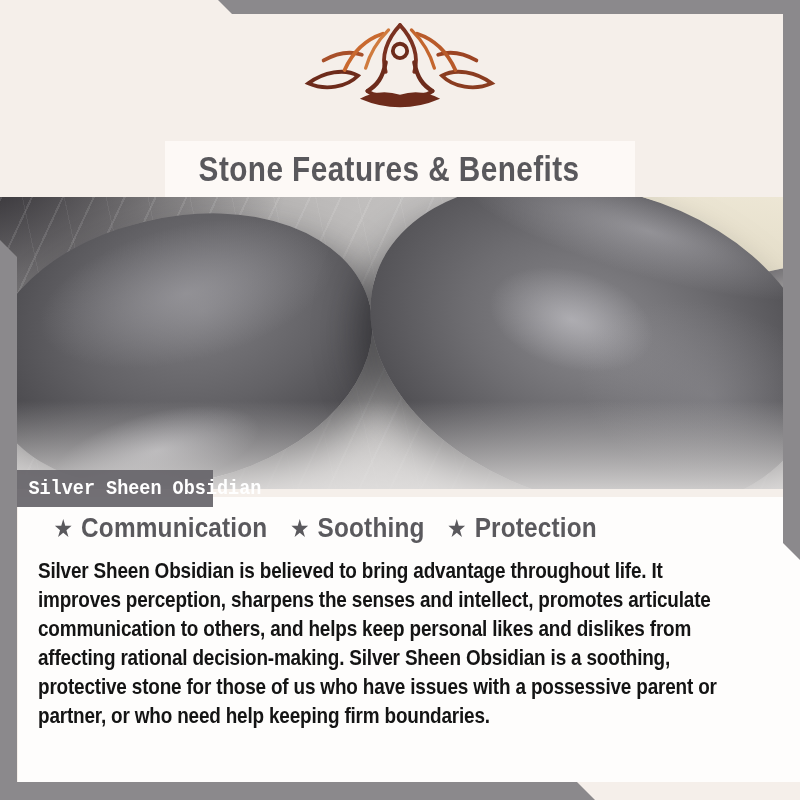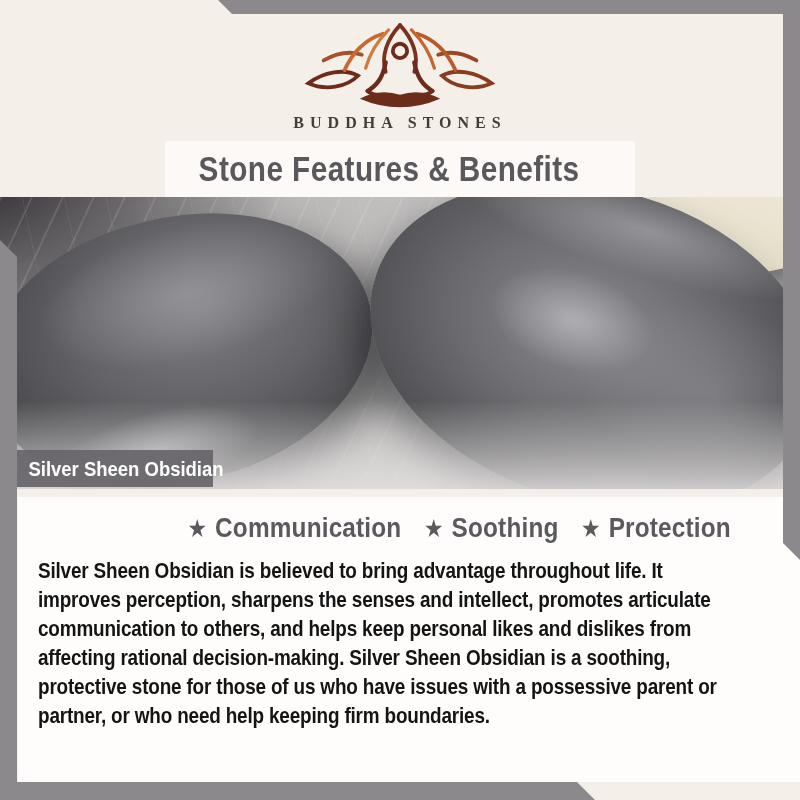--- a/index.html
+++ b/index.html
@@ -71,31 +71,31 @@
       radial-gradient(ellipse 260px 60px at 55% 10%, rgba(192,191,196,0.50), rgba(192,191,196,0) 75%),
       radial-gradient(ellipse 180px 120px at 78% 55%, rgba(160,159,164,0.40), rgba(160,159,164,0) 75%),
       radial-gradient(ellipse at 48% 45%, #8a898d 0%, #6d6c70 38%, #525155 68%, #3b3a3e 90%, #313034 100%);
     box-shadow:-6px 24px 40px rgba(24,23,27,0.50);
   }
   .floor-light{
     position:absolute;left:0;right:0;bottom:0;height:110px;
     background:linear-gradient(to top, rgba(226,224,223,0.85), rgba(226,224,223,0) 80%);
   }
   .caption{
-    position:absolute;left:17px;top:450px;width:196px;height:37px;z-index:4;
-    background:rgba(103,101,107,0.93);display:flex;align-items:center;
+    position:absolute;left:17px;top:470px;width:196px;height:37px;z-index:4;
+    background:rgba(103,101,107,0.93);display:flex;align-items:center;font-family:Liberation Mono, monospace;
   }
   .caption-text{
     color:#ffffff;font-size:21px;font-weight:700;white-space:nowrap;
     transform:scaleX(0.88);transform-origin:left center;padding-left:13px;
   }
   
   .panel{position:absolute;left:18px;top:497px;width:782px;height:285px;background:#fefdfc;z-index:1;}
   .features{
-    position:absolute;left:0;right:16px;top:512px;text-align:right;z-index:2;white-space:nowrap;
+    position:absolute;left:0;right:16px;top:512px;text-align:left;z-index:2;white-space:nowrap;
   }
   .features-inner{
     display:inline-block;transform:scaleX(0.87);
     font-size:28px;font-weight:700;color:#5a595d;letter-spacing:0.2px;
   }
   .feature{margin:0 13px;}
   .star{font-family:"DejaVu Sans", sans-serif;font-size:25px;margin-right:9px;}
   .body-text{position:absolute;left:38px;top:556px;z-index:2;}
   .body-line{
     white-space:nowrap;transform:scaleX(0.86);transform-origin:left center;
@@ -123,21 +123,20 @@
     <path d="M110 3 C 96 18 90 36 95 52" stroke="#7a3120" stroke-width="4"></path>
     <path d="M110 3 C 124 18 130 36 125 52" stroke="#7a3120" stroke-width="4"></path>
 
     <circle cx="110" cy="30" r="7.5" stroke="#6d2b1b" stroke-width="4"></circle>
     <path d="M95 42 C 92 58 86 66 76 72" stroke="#6d2b1b" stroke-width="4.5"></path>
     <path d="M125 42 C 128 58 134 66 144 72" stroke="#6d2b1b" stroke-width="4.5"></path>
     <path d="M76 72 q 6 5 15 4" stroke="#6d2b1b" stroke-width="4"></path>
     <path d="M144 72 q -6 5 -15 4" stroke="#6d2b1b" stroke-width="4"></path>
     <path d="M68 80 Q 110 98 152 80 Q 131 69 110 76 Q 89 69 68 80 Z" fill="#6d2b1b" stroke="none"></path>
   </svg>
-  <div class="wordmark">BUDDHA STONES</div>
 
   <div class="title-box">
     <div class="title-text">Stone Features &amp; Benefits</div>
   </div>
 
   <div class="photo">
     <div class="veins"></div>
     <div class="cloth"></div>
     <div class="stone stone-left"></div>
     <div class="stone stone-right"></div>

